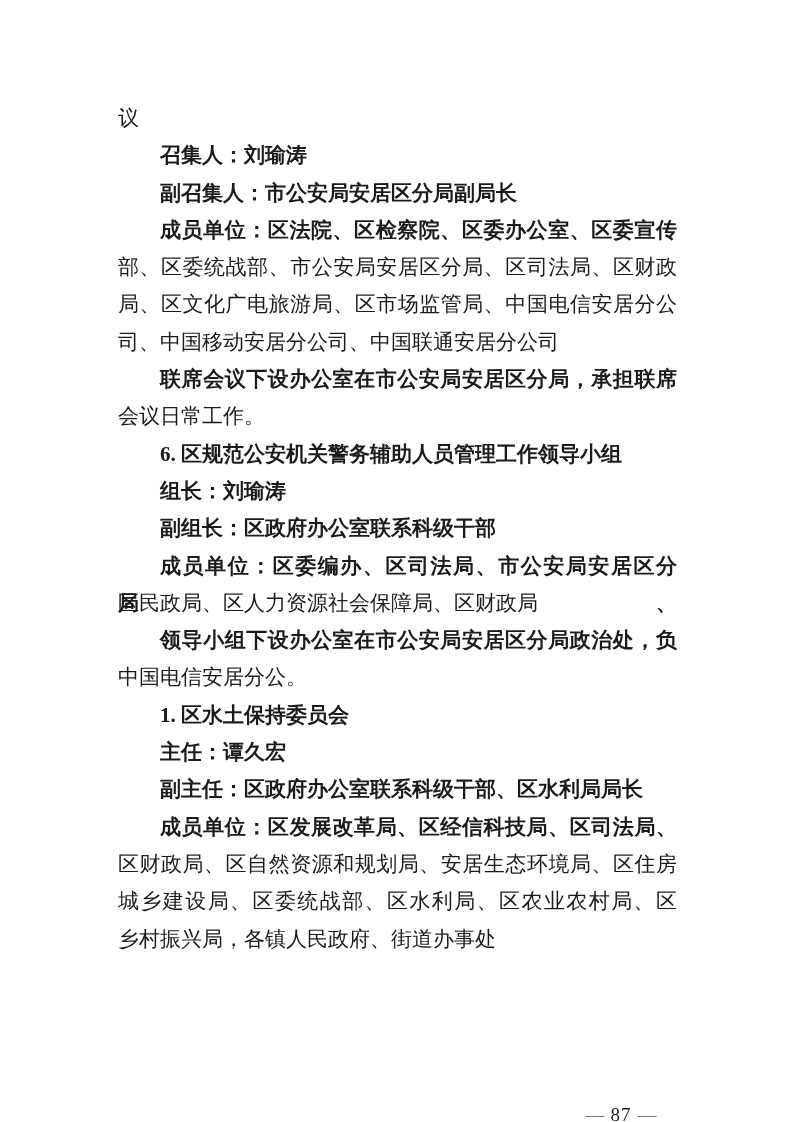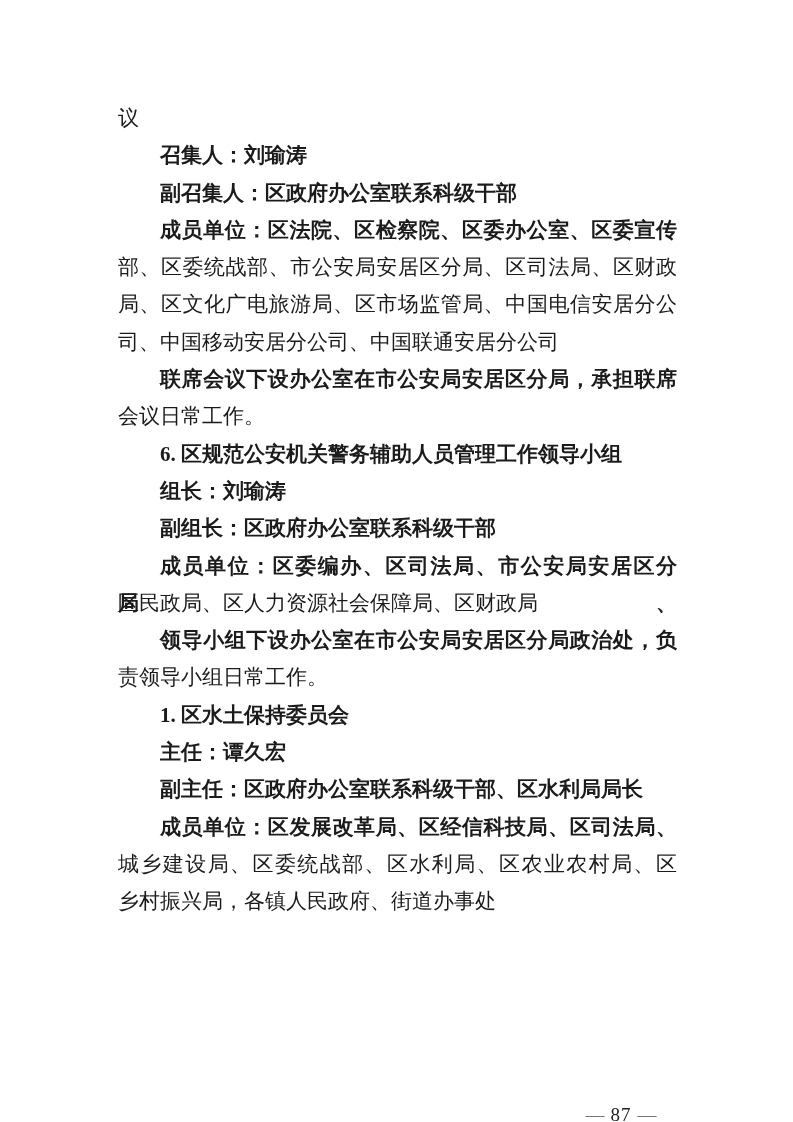--- a/index.html
+++ b/index.html
@@ -57,38 +57,39 @@
   }
 </style>
 </head>
 <body>
 
 <div class="page">
 
   <div class="doc-body">
       <div class="line">议</div>
       <div class="line indent">召集人：刘瑜涛</div>
-      <div class="line indent">副召集人：区政府办公室联系科级干部</div>
+      <div class="line indent">副召集人：市公安局安居区分局副局长</div>
       <div class="line indent justify">成员单位：区法院、区检察院、区委办公室、区委宣传</div>
       <div class="line justify">部、区委统战部、市公安局安居区分局、区司法局、区财政</div>
       <div class="line justify">局、区文化广电旅游局、区市场监管局、中国电信安居分公</div>
       <div class="line">司、中国移动安居分公司、中国联通安居分公司</div>
       <div class="line indent justify">联席会议下设办公室在市公安局安居区分局，承担联席</div>
       <div class="line">会议日常工作。</div>
       <div class="line indent">6. 区规范公安机关警务辅助人员管理工作领导小组</div>
       <div class="line indent">组长：刘瑜涛</div>
       <div class="line indent">副组长：区政府办公室联系科级干部</div>
       <div class="line indent justify">成员单位：区委编办、区司法局、市公安局安居区分局、</div>
       <div class="line">区民政局、区人力资源社会保障局、区财政局</div>
       <div class="line indent justify">领导小组下设办公室在市公安局安居区分局政治处，负</div>
-      <div class="line">责领导小组日常工作。</div>
+      <div class="line">中国电信安居分公。</div>
       <div class="line indent">1. 区水土保持委员会</div>
       <div class="line indent">主任：谭久宏</div>
       <div class="line indent">副主任：区政府办公室联系科级干部、区水利局局长</div>
       <div class="line indent justify">成员单位：区发展改革局、区经信科技局、区司法局、</div>
+      <div class="line justify">区财政局、区自然资源和规划局、安居生态环境局、区住房</div>
       <div class="line justify">城乡建设局、区委统战部、区水利局、区农业农村局、区</div>
       <div class="line">乡村振兴局，各镇人民政府、街道办事处</div>
     </div>
 
   <div class="page-footer">
     <span class="dash">—</span><span class="num">87</span><span class="dash">—</span>
   </div>
 
 </div>
 

